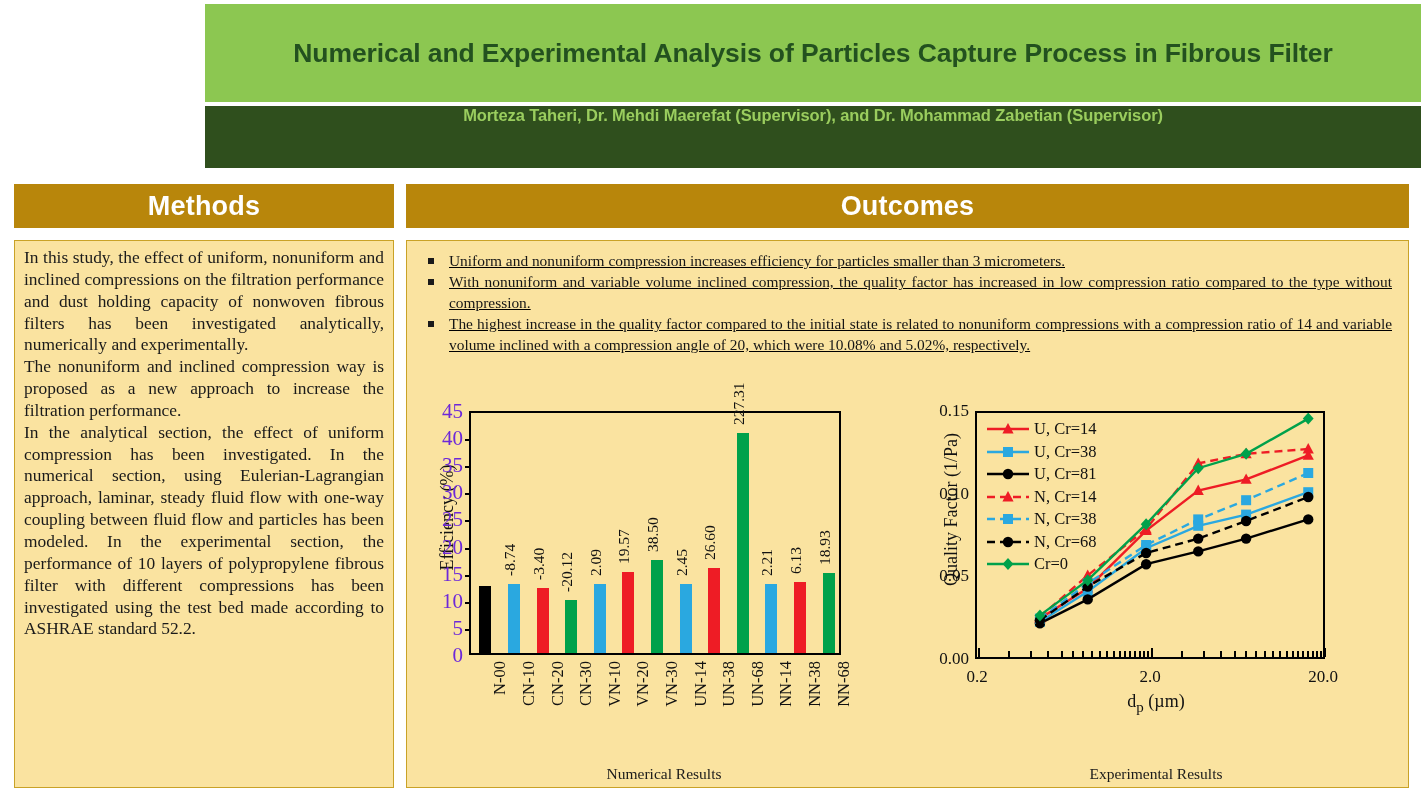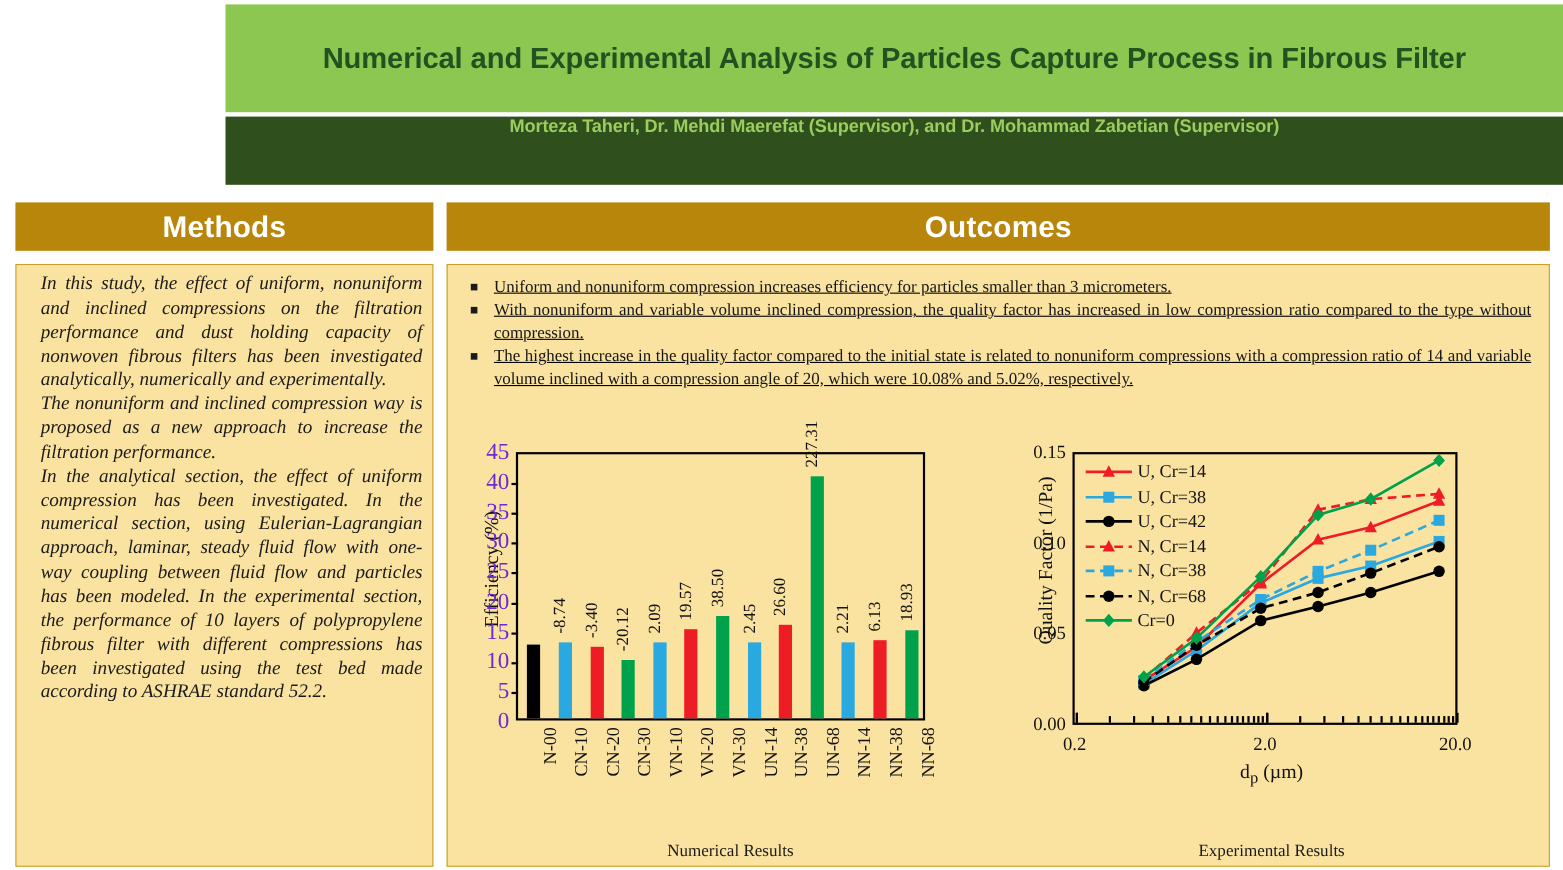--- a/index.html
+++ b/index.html
@@ -51,23 +51,23 @@
   }
   #sec-methods{left:14px;top:184px;width:380px;}
   #sec-outcomes{left:406px;top:184px;width:1003px;}
 
   
   .panel{position:absolute;background:#fae3a0;border:1.5px solid #c9a227;box-sizing:border-box;}
   #panel-left{left:14px;top:240px;width:380px;height:548px;}
   #panel-right{left:406px;top:240px;width:1003px;height:548px;text-decoration:underline;}
 
   .body-text{
-    padding:6px 9px 0 22px;margin:0;text-align:justify;
+    padding:6px 9px 0 9px;margin:0;text-align:justify;
     font-family:"Liberation Serif",serif;font-size:17.4px;line-height:1.255;
-    color:#1a1a1a;hyphens:none;font-style:italic;
+    color:#1a1a1a;hyphens:none;
   }
   .body-text p{margin:0;text-align:justify;}
 
   
   .bullets{margin:0;padding:10px 16px 0 14px;list-style:none;}
   .bullets li{
     position:relative;padding-left:28px;margin-bottom:1px;
     font-family:"Liberation Serif",serif;font-size:15.4px;line-height:1.33;
     color:#151515;text-align:justify;
   }
@@ -372,21 +372,21 @@
                     <line x1="2" y1="9" x2="44" y2="9" stroke="#2aa8e0" stroke-width="2.4"></line>
                     <rect x="18" y="4" width="10" height="10" fill="#2aa8e0"></rect>
                   </svg>
                   <span class="lgd-txt">U, Cr=38</span>
                 </div>
                 <div class="lgd-row">
                   <svg width="46" height="18">
                     <line x1="2" y1="9" x2="44" y2="9" stroke="#000000" stroke-width="2.4"></line>
                     <circle cx="23" cy="9" r="5.2" fill="#000000"></circle>
                   </svg>
-                  <span class="lgd-txt">U, Cr=42</span>
+                  <span class="lgd-txt">U, Cr=81</span>
                 </div>
                 <div class="lgd-row">
                   <svg width="46" height="18">
                     <line x1="2" y1="9" x2="44" y2="9" stroke="#ee1c25" stroke-width="2.4" stroke-dasharray="8,5"></line>
                     <polygon points="23,3 28.6,13.4 17.4,13.4" fill="#ee1c25"></polygon>
                   </svg>
                   <span class="lgd-txt">N, Cr=14</span>
                 </div>
                 <div class="lgd-row">
                   <svg width="46" height="18">

